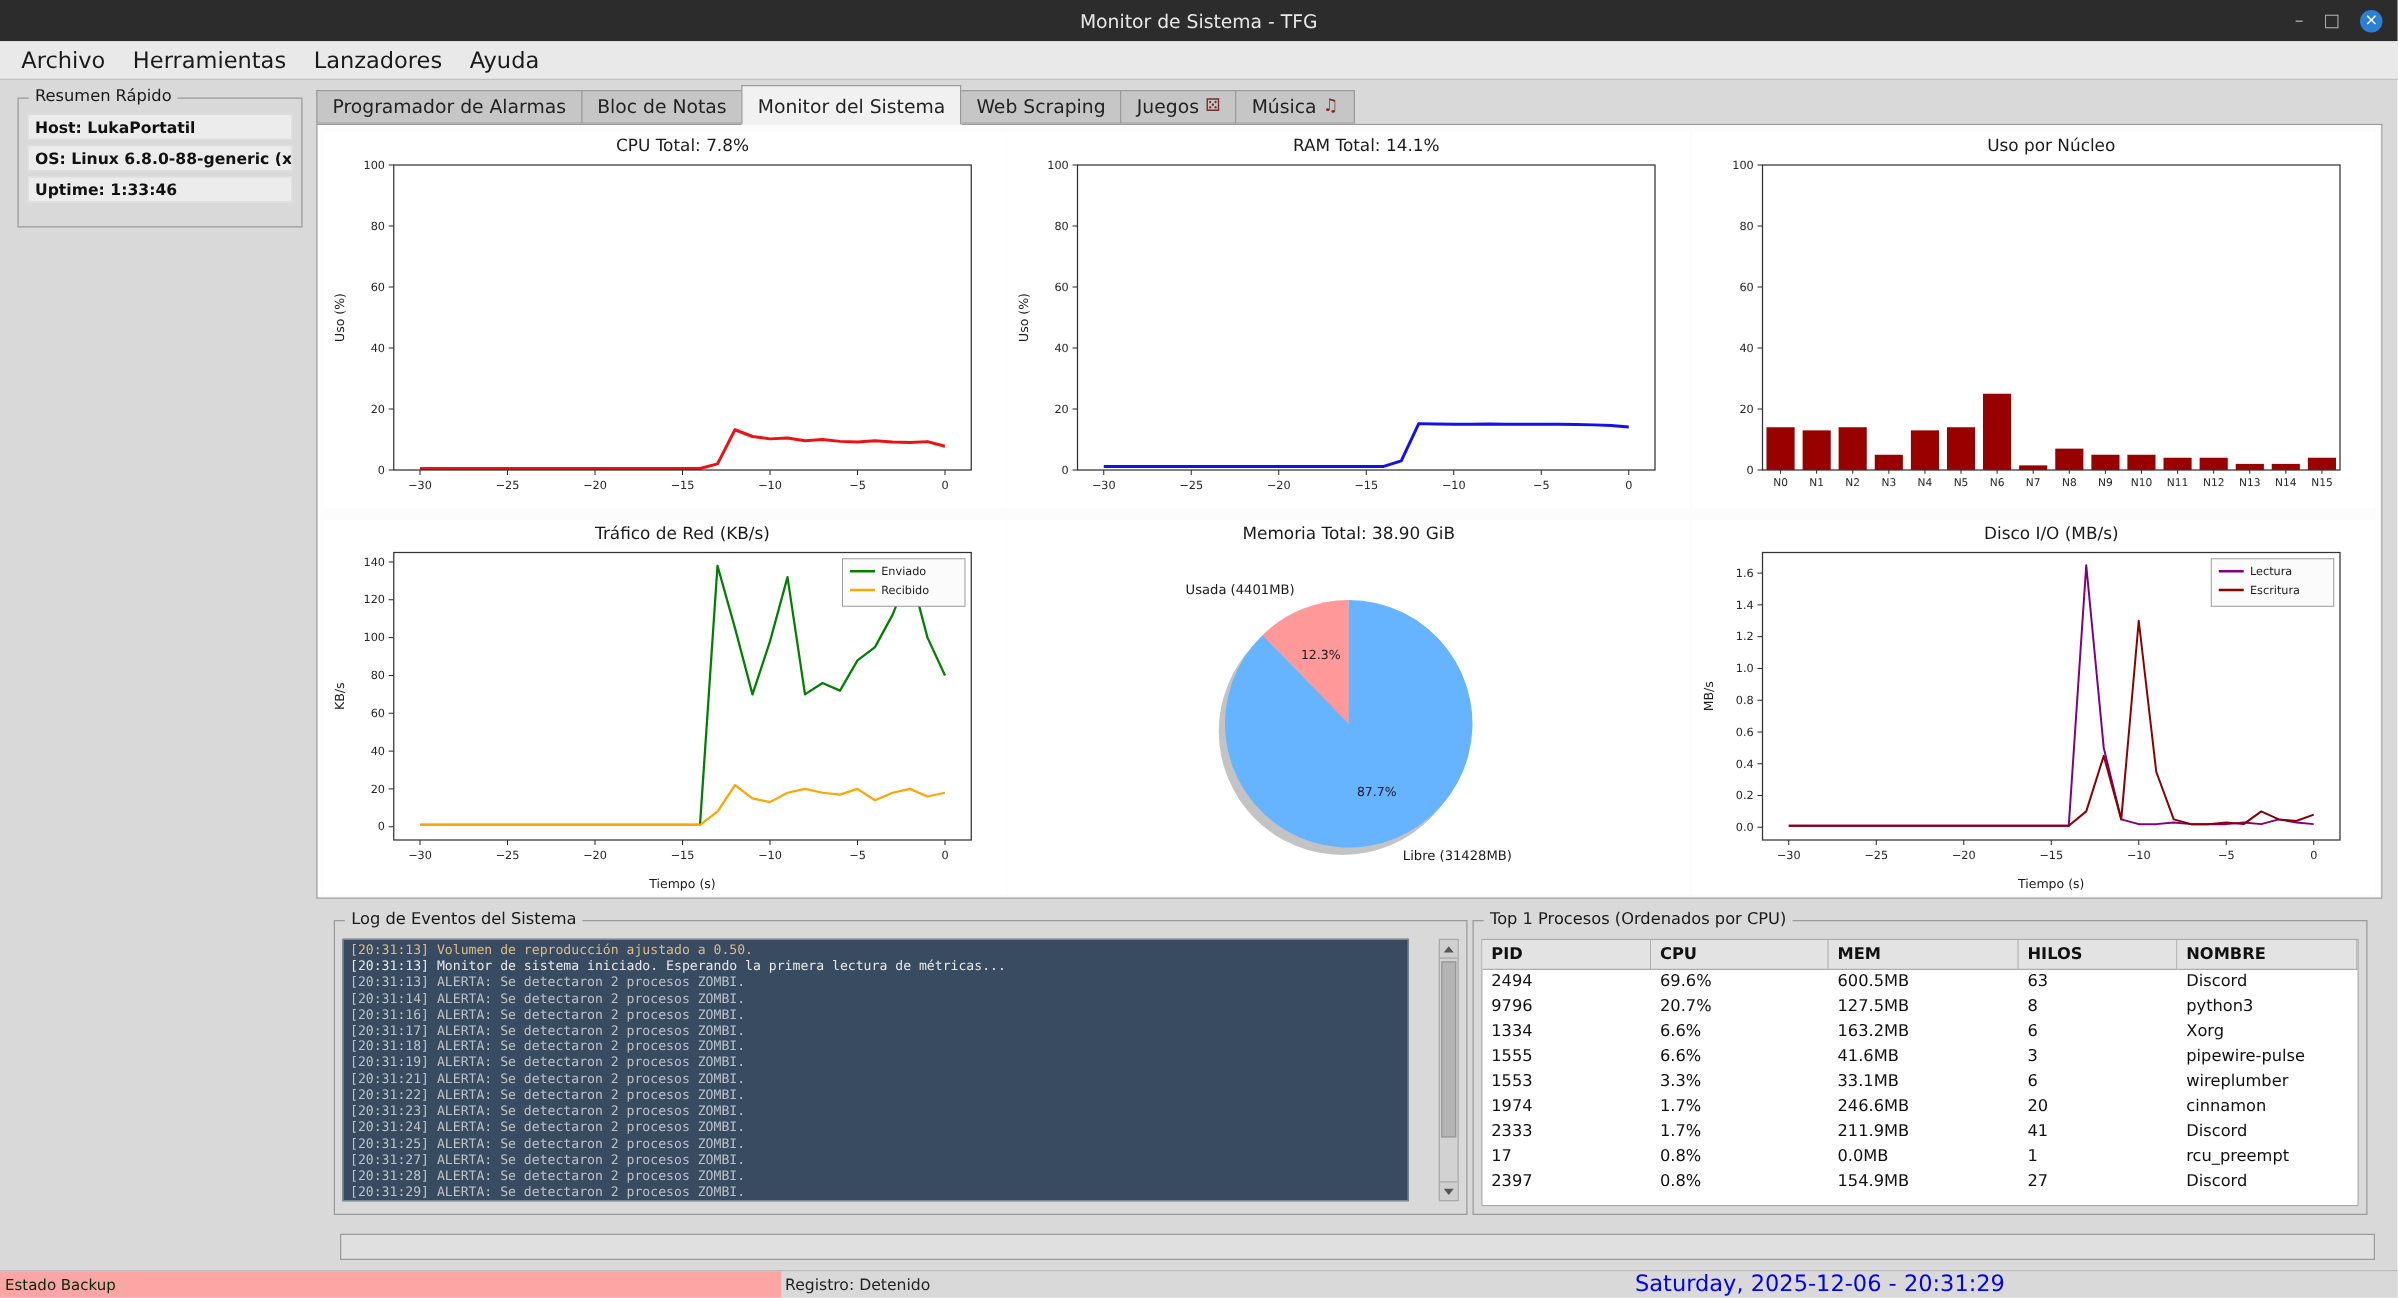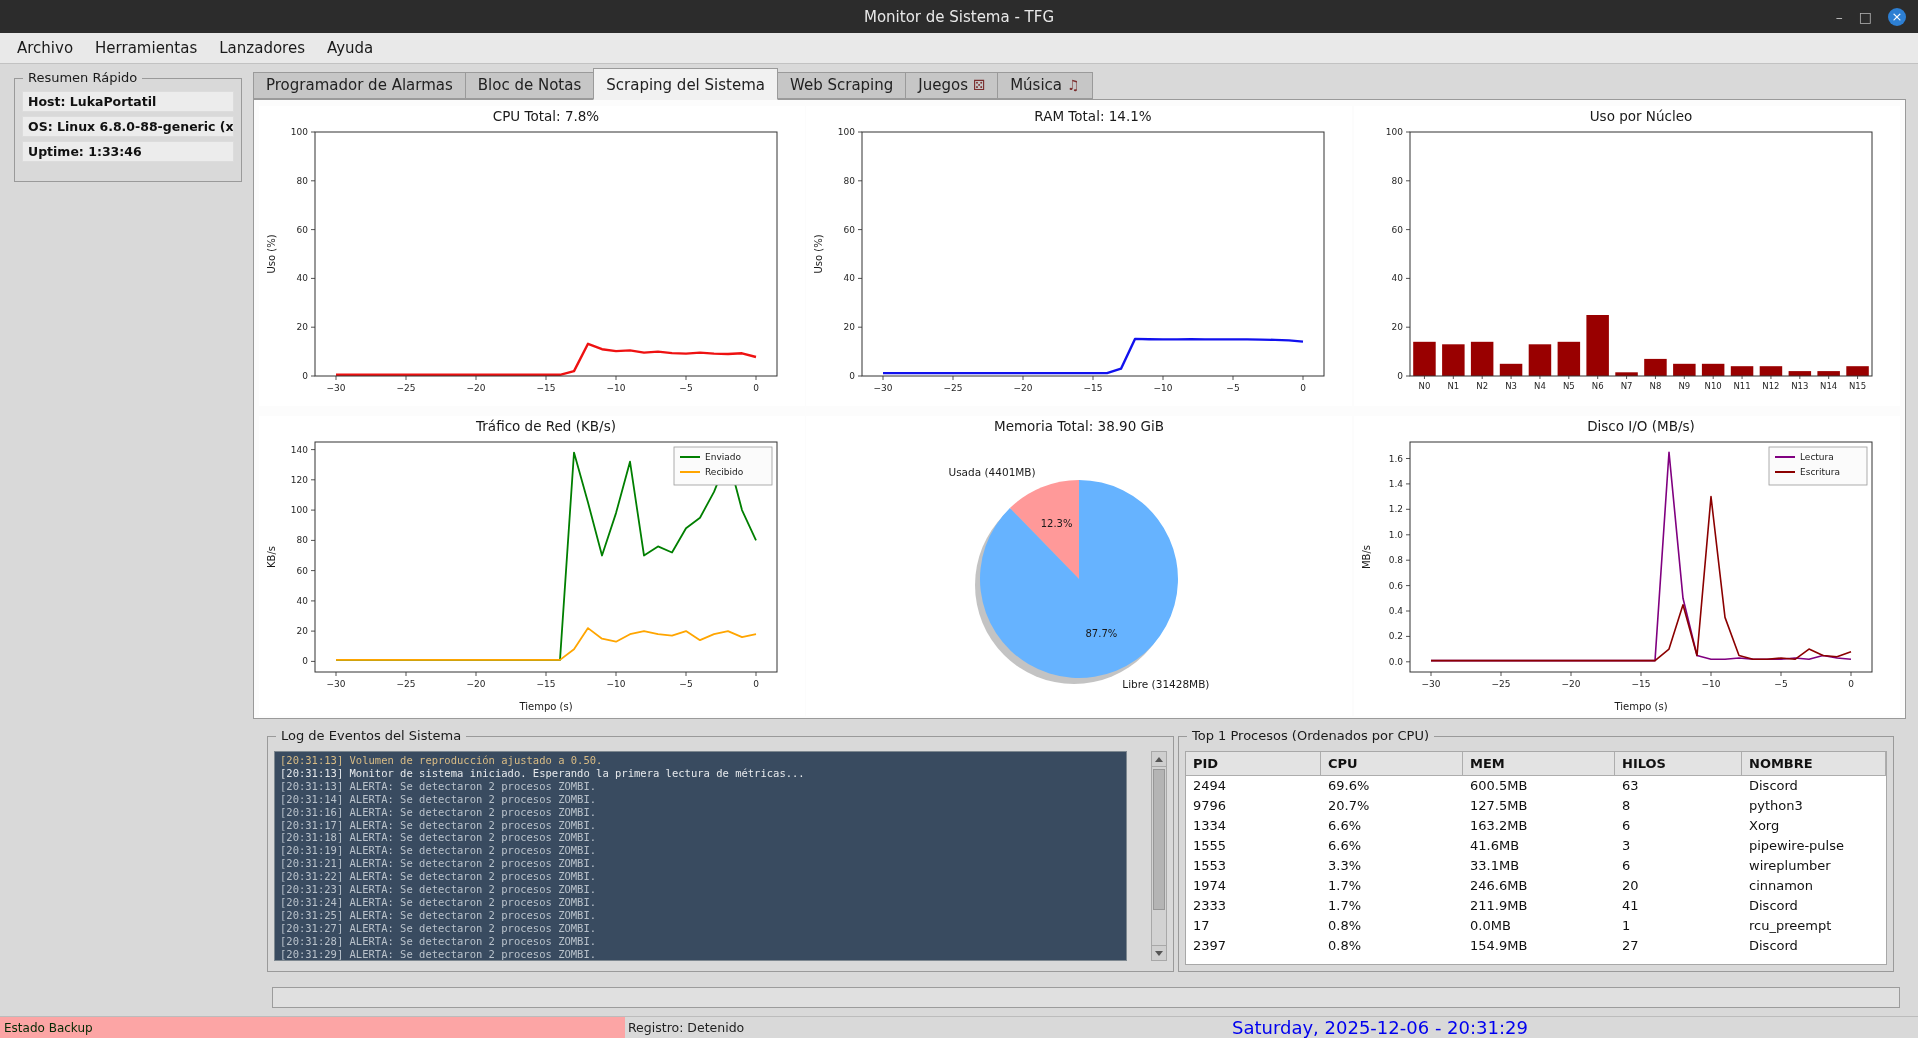--- a/index.html
+++ b/index.html
@@ -8,21 +8,21 @@
 
   
   .titlebar{position:absolute;left:0;top:0;right:0;height:33px;background:#2c2c2c;display:flex;align-items:center;}
   .window-title{position:absolute;left:0;right:0;text-align:center;color:#e8e8e8;font-size:15px;}
   .window-controls{position:absolute;right:12px;top:0;height:33px;display:flex;align-items:center;gap:16px;}
   .winbtn{color:#b5b5b5;font-size:14px;line-height:1;cursor:default;}
   .winbtn.close-button{background:#2d7fd3;color:#fff;width:18px;height:18px;border-radius:50%;display:flex;align-items:center;justify-content:center;font-size:13px;}
 
   
   .menubar{position:absolute;left:0;top:33px;right:0;height:31px;background:#e9e9e9;border-bottom:1px solid #c2c2c2;display:flex;align-items:center;padding-left:6px;box-sizing:border-box;}
-  .menu-item{padding:4px 11px;font-size:15px;color:#1a1a1a;}
+  .menu-item{padding:4px 11px;font-size:18px;color:#1a1a1a;}
 
   
   .group{position:absolute;border:1px solid #9a9a9a;box-sizing:border-box;}
   .group-label{position:absolute;top:-9px;left:8px;background:#d9d9d9;padding:0 5px;font-size:13px;color:#1a1a1a;white-space:nowrap;}
 
   
   .sidebar{left:14px;top:78px;width:228px;height:104px;}
   .group-body{position:absolute;inset:12px 7px 6px 7px;}
   .stat{background:#ececec;border:1px solid #dcdcdc;font-size:12.5px;font-weight:bold;color:#111;padding:2px 5px;margin-bottom:4px;white-space:nowrap;overflow:hidden;}
 
@@ -62,21 +62,21 @@
   .tbody{flex:1;overflow:hidden;}
 
   
   .progress{position:absolute;left:272px;top:987px;width:1628px;height:21px;background:#e0e0e0;border:1px solid #9c9c9c;box-sizing:border-box;}
   .progress-fill{height:100%;width:0;background:#4a90d9;}
 
   
   .statusbar{position:absolute;left:0;bottom:0;right:0;height:21px;background:#d9d9d9;border-top:1px solid #bcbcbc;}
   .backup{position:absolute;left:0;top:0;bottom:0;background:#fca5a5;display:flex;align-items:center;padding-left:4px;font-size:12px;color:#042a04;}
   .registro{position:absolute;left:628px;top:0;bottom:0;display:flex;align-items:center;font-size:12.5px;color:#222;}
-  .datetime{position:absolute;left:1232px;top:0;bottom:0;display:flex;align-items:center;font-size:18px;color:#0000ee;text-align:center;}
+  .datetime{position:absolute;left:1308px;top:0;bottom:0;display:flex;align-items:center;font-size:18px;color:#0000ee;text-align:center;}
 </style>
 </head>
 <body>
 
 <div class="app">
 
   <div class="titlebar">
     <div class="window-title">Monitor de Sistema - TFG</div>
     <div class="window-controls">
         <div class="winbtn minimize-button">–</div>
@@ -103,21 +103,21 @@
 
   <div class="notebook">
     <div class="tabbar">
         <div class="tab">
           <span>Programador de Alarmas</span>
         </div>
         <div class="tab">
           <span>Bloc de Notas</span>
         </div>
         <div class="tab active">
-          <span>Scraping del Sistema</span>
+          <span>Monitor del Sistema</span>
         </div>
         <div class="tab">
           <span>Web Scraping</span>
         </div>
         <div class="tab">
           <span>Juegos</span>
           <span class="tab-icon">⚄</span>
         </div>
         <div class="tab">
           <span>Música</span>

